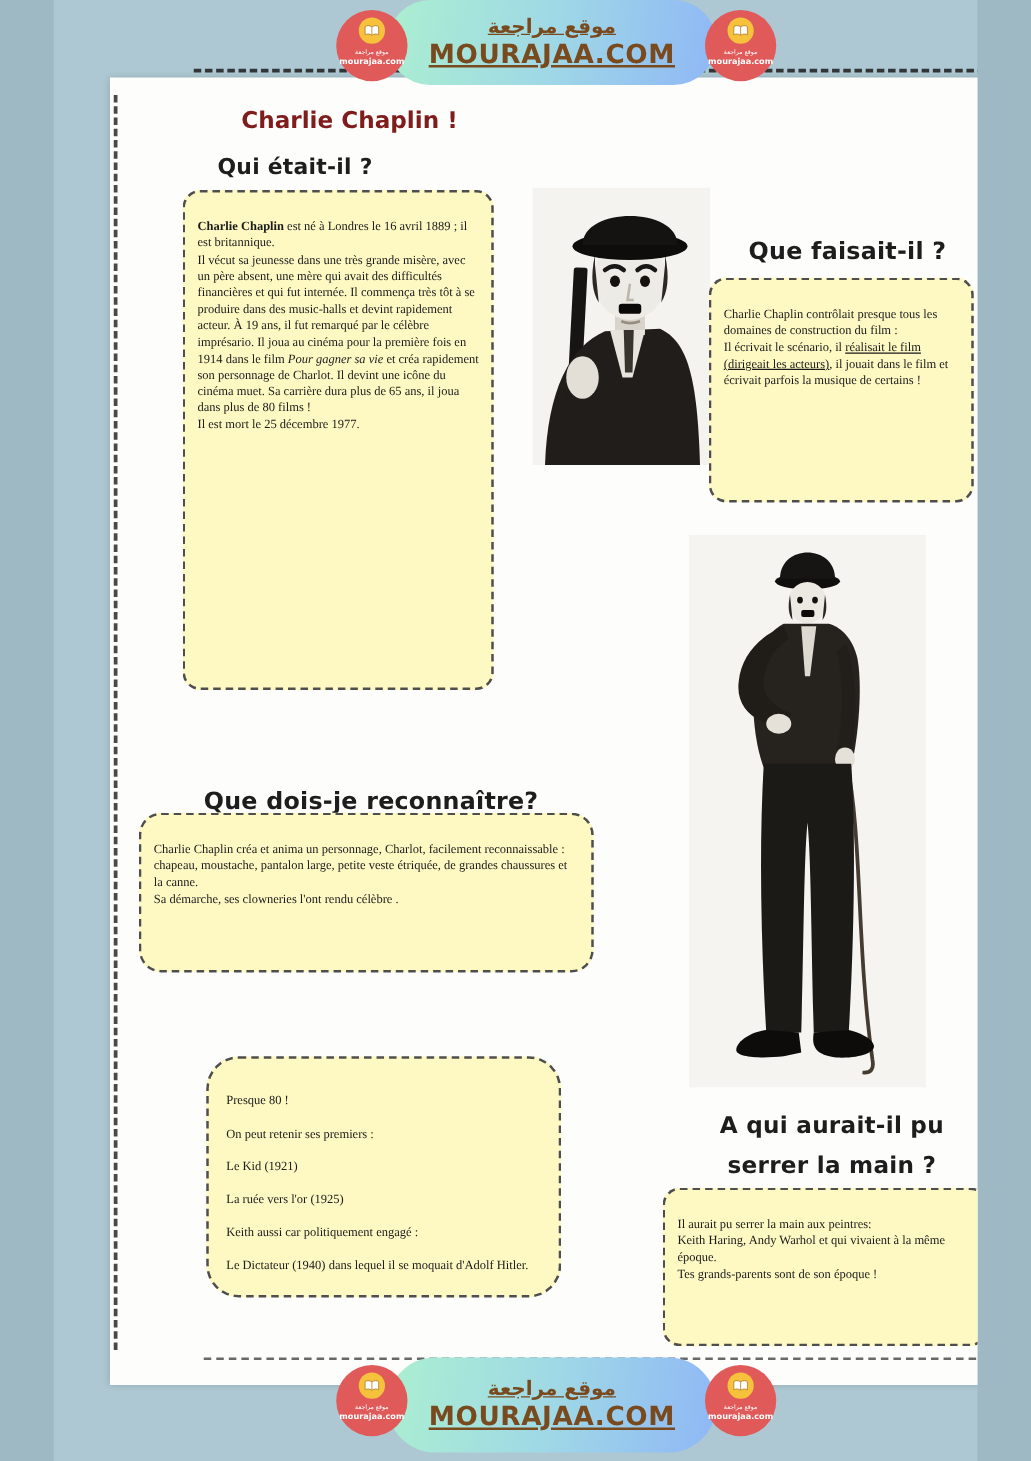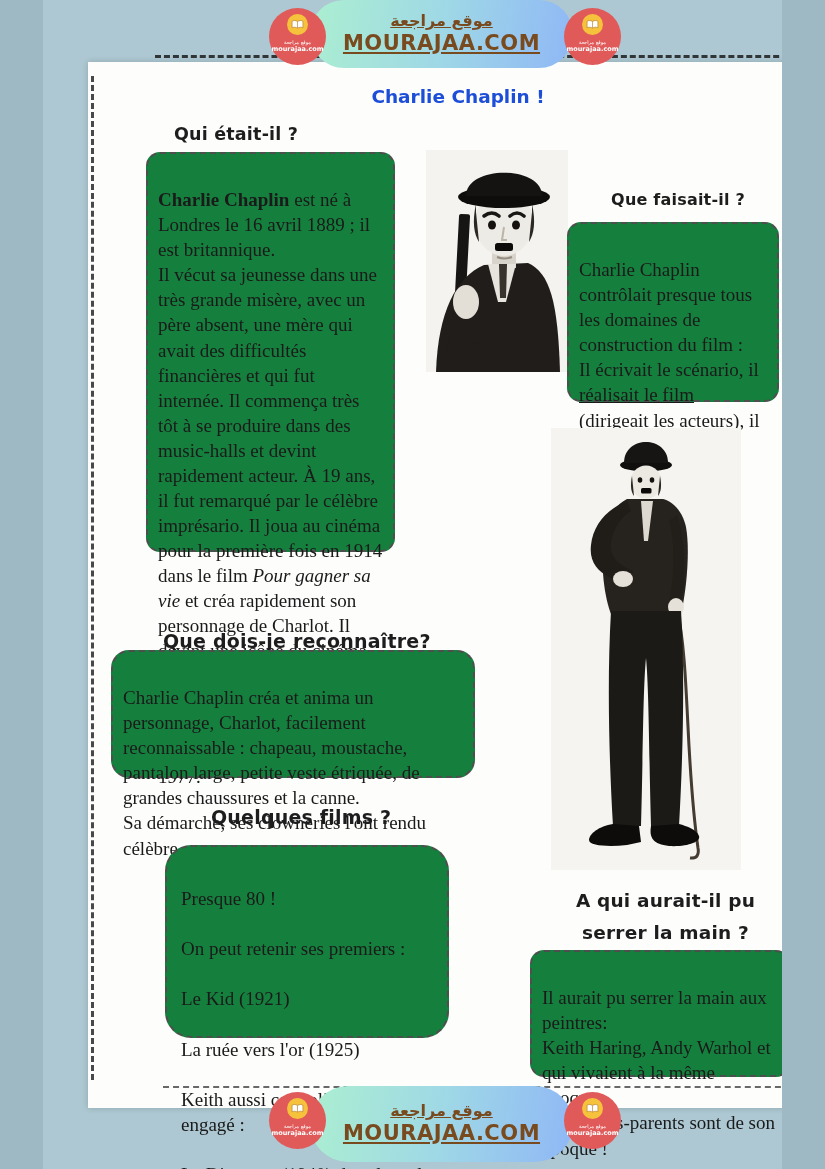--- a/index.html
+++ b/index.html
@@ -49,32 +49,32 @@
     display:flex; align-items:center; justify-content:center;
   }
   .badge-ar { font-family:"DejaVu Sans", sans-serif; direction:rtl; font-size:5px; color:#fff; margin-top:4px; line-height:1.3; }
   .badge-en { font-family:"DejaVu Sans", sans-serif; font-size:6.5px; font-weight:bold; color:#fff; line-height:1.2; }
 
   
   .doc-title {
     position:absolute; left:150px; top:86px; width:530px; z-index:2;
     display:flex; justify-content:center; gap:34px;
     font-family:"DejaVu Sans", sans-serif; font-weight:bold;
-    font-size:18.5px; color:#1d4ed8; white-space:nowrap;
+    font-size:18.5px; color:#7f1d1d; white-space:nowrap;flex-direction:column;
   }
   .h-script {
     position:absolute; z-index:2;
     font-family:"DejaVu Sans", sans-serif; font-weight:bold;
     color:#1d1d1d; letter-spacing:.2px;
   }
   .tbox {
     position:absolute; z-index:2; box-sizing:border-box;
-    border:2px dashed #4e4e4e; background:#15803d;
+    border:2px dashed #4e4e4e; background:#fef9c3;
     padding:8px 10px; color:#1a1a1a;
-    font-size:19px; line-height:1.32; white-space:pre-line;
+    font-size:10px; line-height:1.32; white-space:pre-line;
   }
   .bold-lead { font-weight:bold; }
   .italic-film { font-style:italic; }
   .underlined { text-decoration:underline; }
 
   .photo { position:absolute; z-index:2; }
   .photo svg { display:block; }
 </style>
 </head>
 <body>
@@ -141,21 +141,21 @@
       <ellipse cx="66" cy="75" rx="4" ry="4.6" fill="#14110f"></ellipse>
       <ellipse cx="90" cy="75" rx="4" ry="4.6" fill="#14110f"></ellipse>
       <path d="M78,77 L76,90 L81,90" stroke="#bcb5a9" stroke-width="2" fill="none"></path>
       <rect x="69" y="93" width="18" height="8" rx="2.5" fill="#0b0a09"></rect>
       <path d="M71,107 Q78,110 86,107" stroke="#968e82" stroke-width="2" fill="none"></path>
       <ellipse cx="40" cy="152" rx="13" ry="17" fill="#e4dfd6"></ellipse>
       <path d="M27,162 C29,182 40,190 56,194 L62,222 L18,222 Z" fill="#201d1b"></path>
     </svg>
   </div>
 
-  <div class="h-script" style="left:530px; top:190px; width:210px; text-align:center; font-size:16px;">Que faisait-il ?</div>
+  <div class="h-script" style="left:530px; top:190px; width:210px; text-align:center; font-size:19px;">Que faisait-il ?</div>
   <div class="tbox" style="left:524px; top:222px; width:212px; height:180px; border-radius:14px;">
     <span>Charlie Chaplin contrôlait presque tous les domaines de construction du film :
 Il écrivait le scénario, il </span><span class="underlined">réalisait le film (dirigeait les acteurs)</span><span>, il jouait dans le film et écrivait parfois la musique de certains !</span>
   </div>
 
   <div class="photo" style="left:508px; top:428px;">
     <svg width="190" height="442" viewBox="0 0 190 442">
       <rect width="190" height="442" fill="#f5f4f1"></rect>
       <path d="M126,180 C139,240 134,330 147,420 Q149,431 139,430" stroke="#453b30" stroke-width="3" fill="none"></path>
       <ellipse cx="95" cy="37" rx="26" ry="6.5" fill="#100f0e"></ellipse>
@@ -177,21 +177,20 @@
       <path d="M100,398 C98,410 102,416 118,418 C136,419 150,414 148,408 C146,402 136,398 128,396 Z" fill="#0d0c0b"></path>
     </svg>
   </div>
 
   <div class="h-script" style="left:120px; top:630px; font-size:19px;">Que dois-je reconnaître?</div>
   <div class="tbox" style="left:68px; top:650px; width:364px; height:128px; border-radius:18px;">
     <span>Charlie Chaplin  créa et anima un personnage, Charlot, facilement reconnaissable : chapeau, moustache, pantalon large, petite veste étriquée, de grandes chaussures et la canne.
 Sa démarche, ses clowneries l'ont rendu célèbre .</span>
   </div>
 
-  <div class="h-script" style="left:168px; top:806px; font-size:19px;">Quelques films ?</div>
   <div class="tbox" style="left:122px; top:845px; width:284px; height:193px; border-radius:26px; padding:14px 14px;">
     <div>Presque 80 !</div>
     <div>On peut retenir ses premiers :</div>
     <div>Le Kid (1921)</div>
     <div>La ruée vers l'or (1925)</div>
     <div>Keith aussi car politiquement engagé :</div>
     <div>Le Dictateur (1940) dans lequel il se moquait d'Adolf Hitler.</div>
   </div>
 
   <div class="h-script" style="left:505px; top:885px; width:235px; text-align:center; font-size:18.5px; line-height:1.75;">

